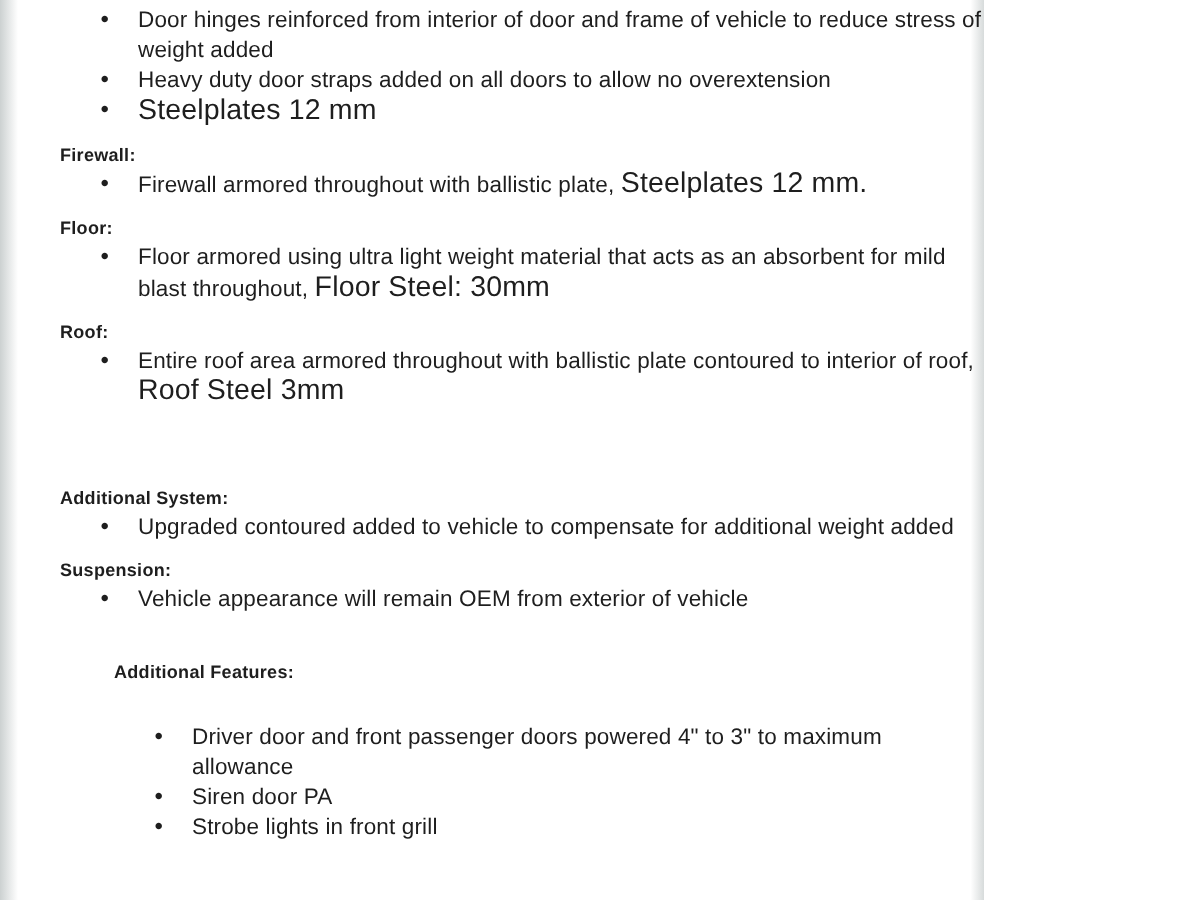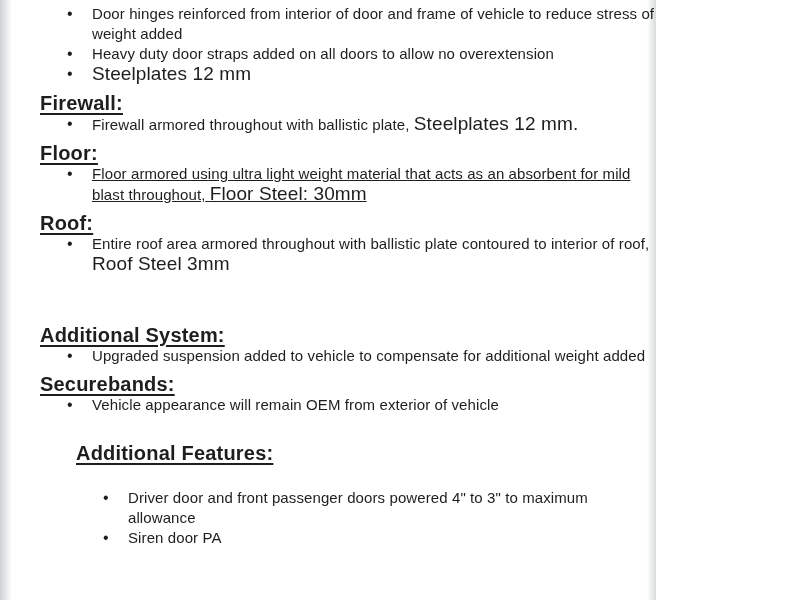--- a/index.html
+++ b/index.html
@@ -54,33 +54,32 @@
     left: 67px;
     top: 0;
     font-size: 16px;
     line-height: 20px;
   }
   .small {
     font-size: 19px;
   }
   .sec-heading {
     margin: 10px 0 2px 40px;
-    font-size: 20px;
+    font-size: 12px;
     font-weight: bold;
     line-height: 16px;
     letter-spacing: 0.2px;
-    text-decoration: underline;
     text-decoration-thickness: 2px;
     text-underline-offset: 3px;
     display: inline-block;
   }
   .doc-section { display: block; }
   
   ul.intro li:first-child { max-width: 590px; }
-  .sec-2 ul.bullets li { max-width: 600px; text-decoration: underline; }
+  .sec-2 ul.bullets li { max-width: 600px; }
   
   .sec-5 { margin-top: 42px; }
   .sec-7 { margin-top: 20px; padding-left: 36px; }
   .sec-7 ul.bullets { margin-top: 24px; }
 </style>
 </head>
 <body>
 
 <div class="page">
   <div class="edge-left"></div>
@@ -96,24 +95,25 @@
         <div class="doc-section sec-1"><div class="sec-heading">Firewall:</div><ul class="bullets">
             <li><span>Firewall armored throughout with ballistic plate,</span> <span class="small">Steelplates 12 mm.</span></li>
           </ul></div>
         <div class="doc-section sec-2"><div class="sec-heading">Floor:</div><ul class="bullets">
             <li><span>Floor armored using ultra light weight material that acts as an absorbent for mild blast throughout,</span> <span class="small">Floor Steel: 30mm</span></li>
           </ul></div>
         <div class="doc-section sec-3"><div class="sec-heading">Roof:</div><ul class="bullets">
             <li><span>Entire roof area armored throughout with ballistic plate contoured to interior of roof,</span> <span class="small">Roof Steel 3mm</span></li>
           </ul></div>
         <div class="doc-section sec-5"><div class="sec-heading">Additional System:</div><ul class="bullets">
-            <li><span>Upgraded suspension added to vehicle to compensate for additional weight added</span></li>
+            <li><span>Upgraded contoured added to vehicle to compensate for additional weight added</span></li>
           </ul></div>
-        <div class="doc-section sec-6"><div class="sec-heading">Securebands:</div><ul class="bullets">
+        <div class="doc-section sec-6"><div class="sec-heading">Suspension:</div><ul class="bullets">
             <li><span>Vehicle appearance will remain OEM from exterior of vehicle</span></li>
           </ul></div>
         <div class="doc-section sec-7"><div class="sec-heading">Additional Features:</div><ul class="bullets">
             <li><span>Driver door and front passenger doors powered 4" to 3" to maximum allowance</span></li>
             <li><span>Siren door PA</span></li>
+            <li><span>Strobe lights in front grill</span></li>
           </ul></div>
       </div>
   </div>
 </div>
 
 </body></html>

